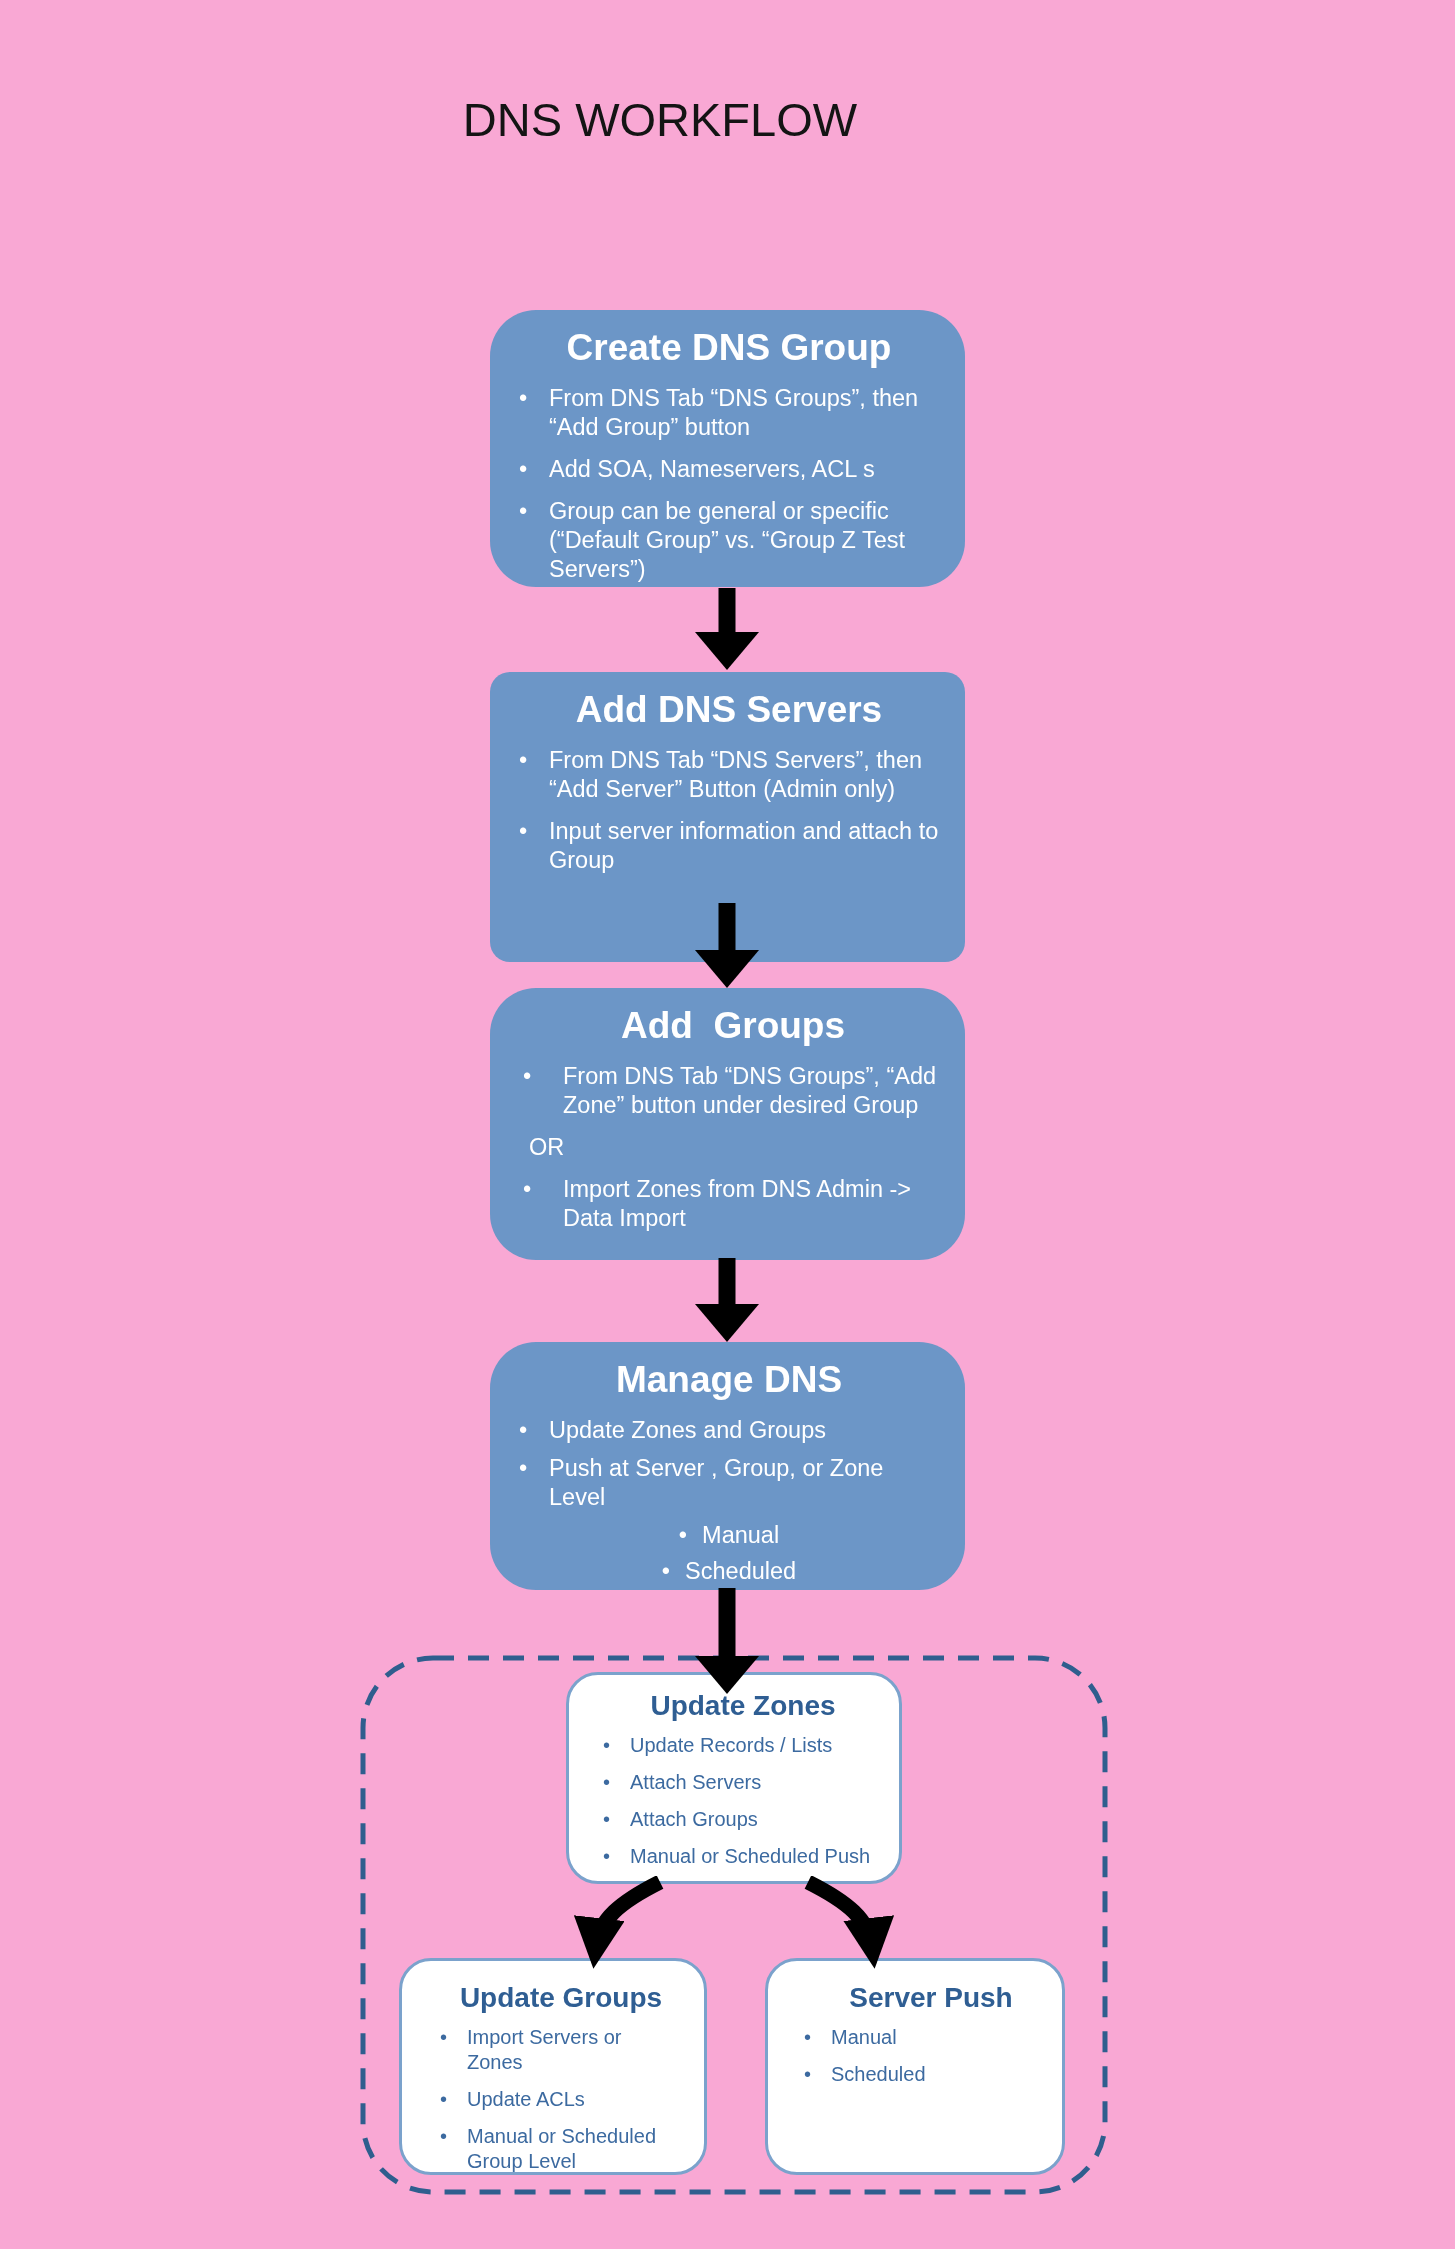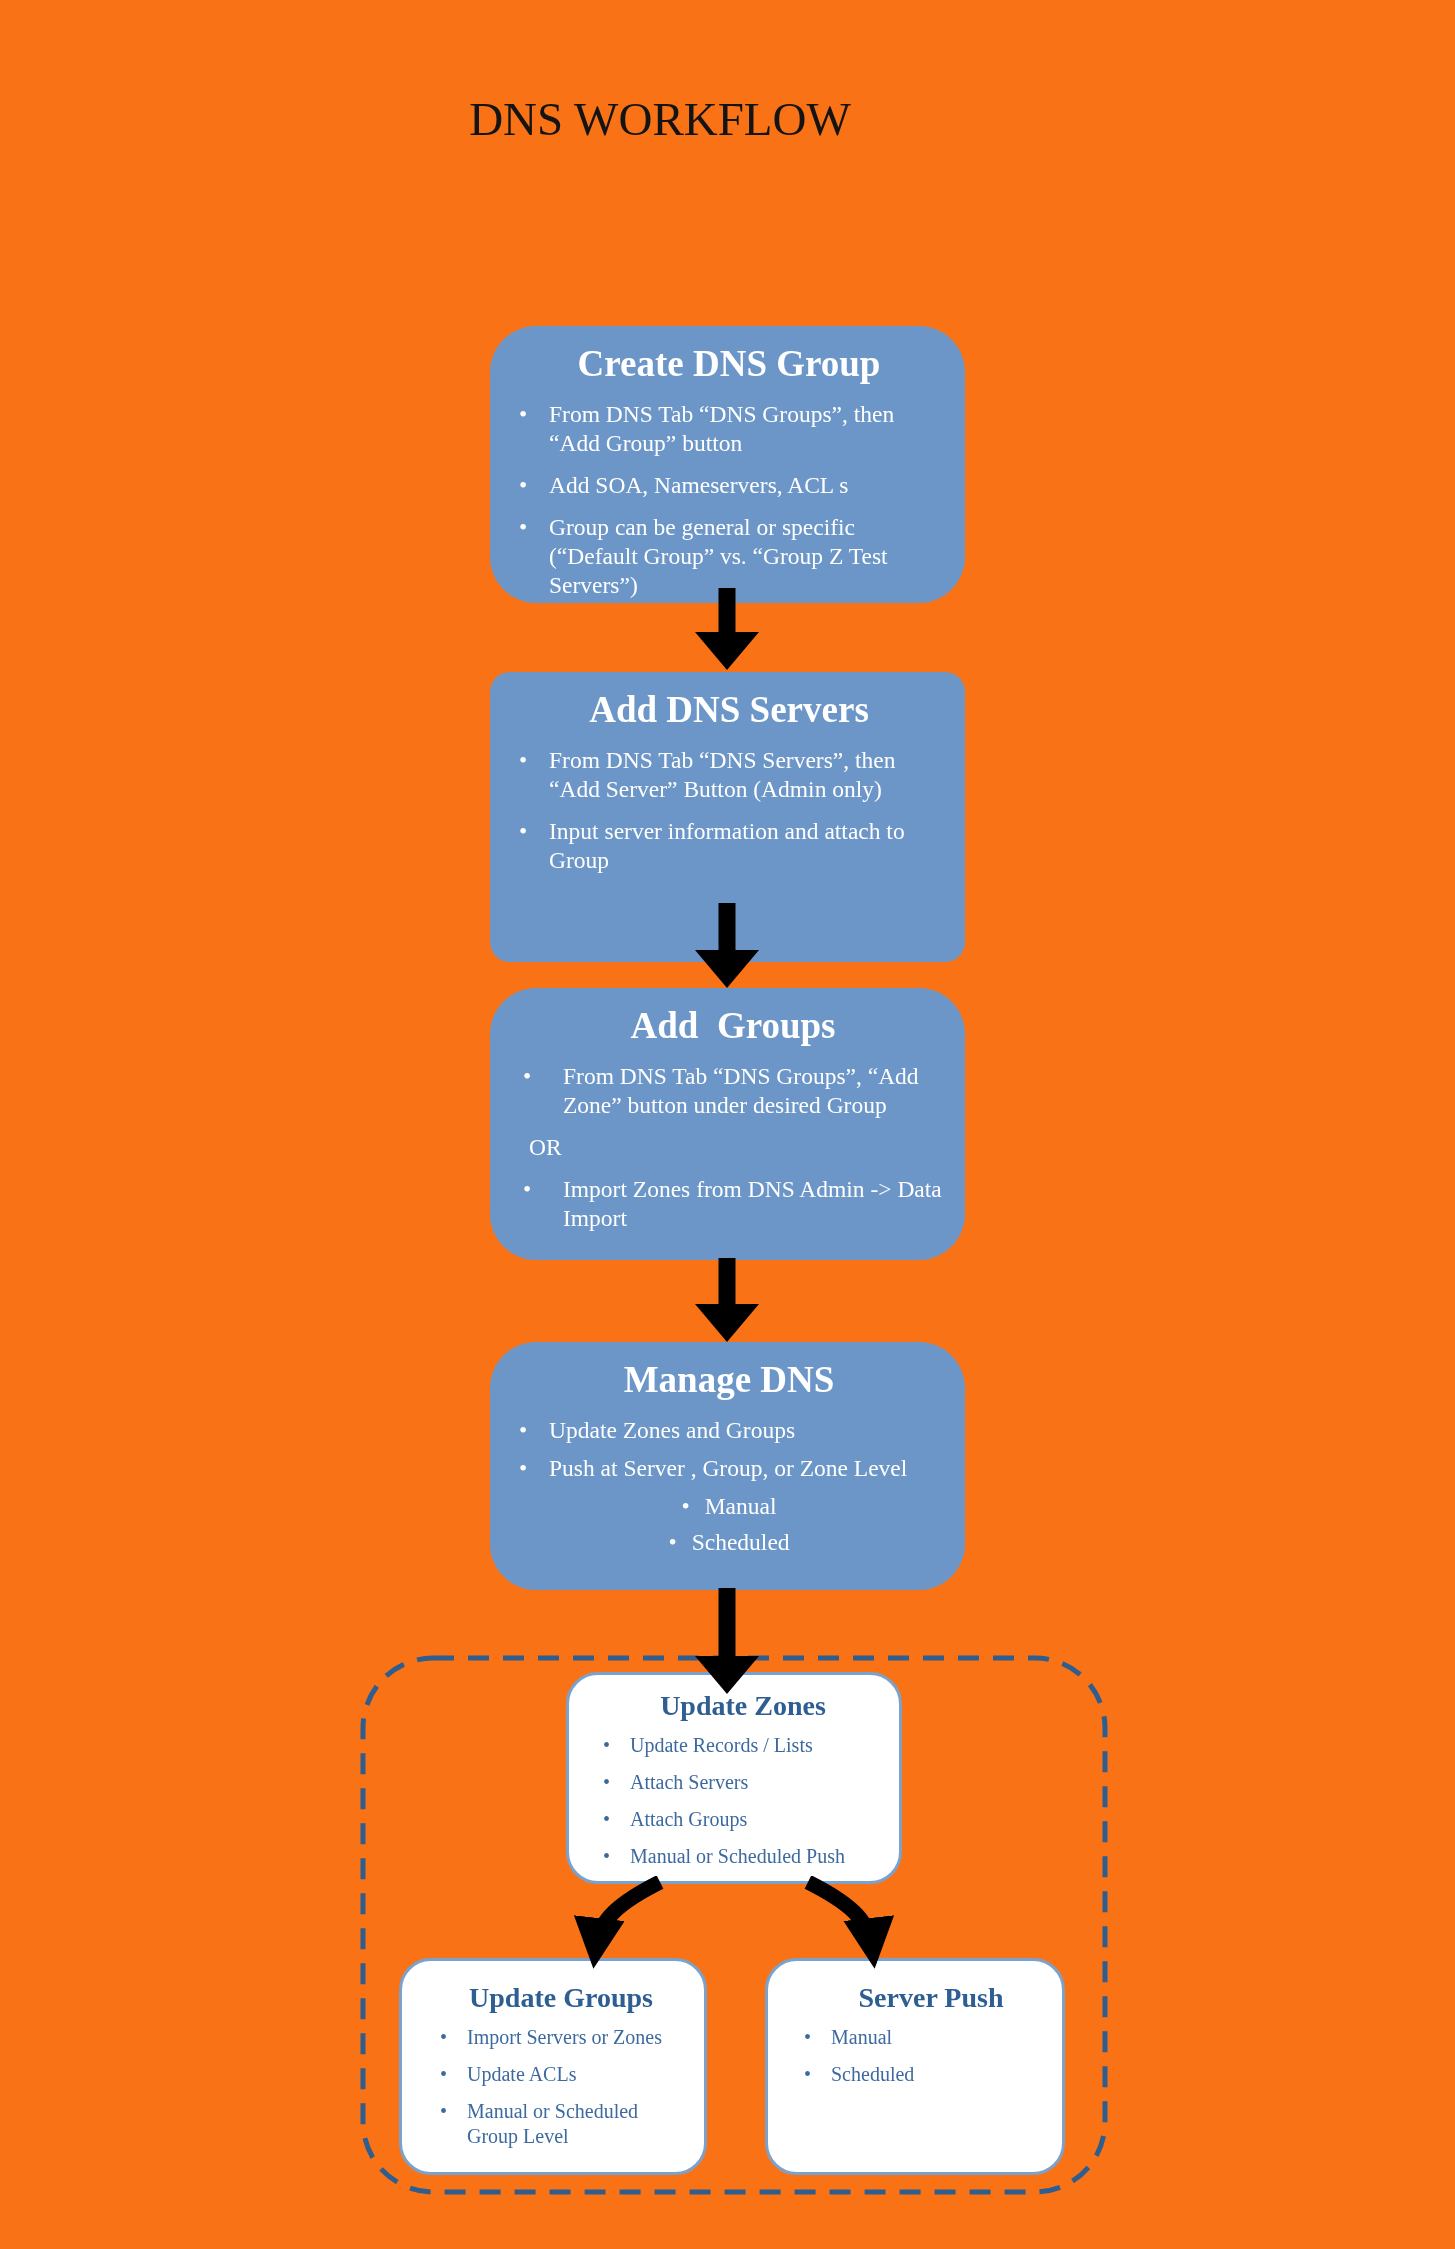--- a/index.html
+++ b/index.html
@@ -1,17 +1,17 @@
 <!DOCTYPE html>
 <html><head>
 <meta charset="utf-8">
 <style>
   html,body{margin:0;padding:0;background:#ffffff;}
-  #page{position:relative;width:1455px;height:2249px;background:#f97316;overflow:hidden;
-        font-family:Liberation Serif, serif;}
+  #page{position:relative;width:1455px;height:2249px;background:#f9a8d4;overflow:hidden;
+        font-family:Liberation Sans, sans-serif;}
 
   .main-title{position:absolute;left:360px;top:92px;width:600px;text-align:center;
               font-size:47px;font-weight:400;color:#141414;letter-spacing:0px;}
 
   
   .bluebox{position:absolute;left:490px;width:475px;background:#6C96C7;border-radius:46px;
            color:#ffffff;box-sizing:border-box;padding:16px 22px 10px 25px;z-index:2;}
   .bluebox .box-title{font-size:37px;font-weight:700;text-align:center;line-height:1.2;
                       margin-bottom:14px;white-space:pre-wrap;}
   .bullet-row{display:flex;margin-bottom:13px;font-size:23.5px;line-height:29px;}
@@ -46,21 +46,21 @@
 <body>
 
 <div id="page">
 
   <div class="main-title">DNS WORKFLOW</div>
 
   <svg class="dashed-svg" width="748" height="540" viewBox="0 0 748 540">
     <rect x="3" y="3" width="742" height="534" rx="70" ry="70" fill="none" stroke="#2F5E8E" stroke-width="5" stroke-dasharray="21 14"></rect>
   </svg>
 
-  <div class="bluebox" style="top:326px;height:277px;">
+  <div class="bluebox" style="top:310px;height:277px;">
     <div class="box-title">Create DNS Group</div>
     <div class="bullet-row">
       <span class="bullet">•</span>
       <span class="btext">From DNS Tab “DNS Groups”, then “Add Group” button</span>
     </div>
     <div class="bullet-row">
       <span class="bullet">•</span>
       <span class="btext">Add SOA, Nameservers, ACL s</span>
     </div>
     <div class="bullet-row">

